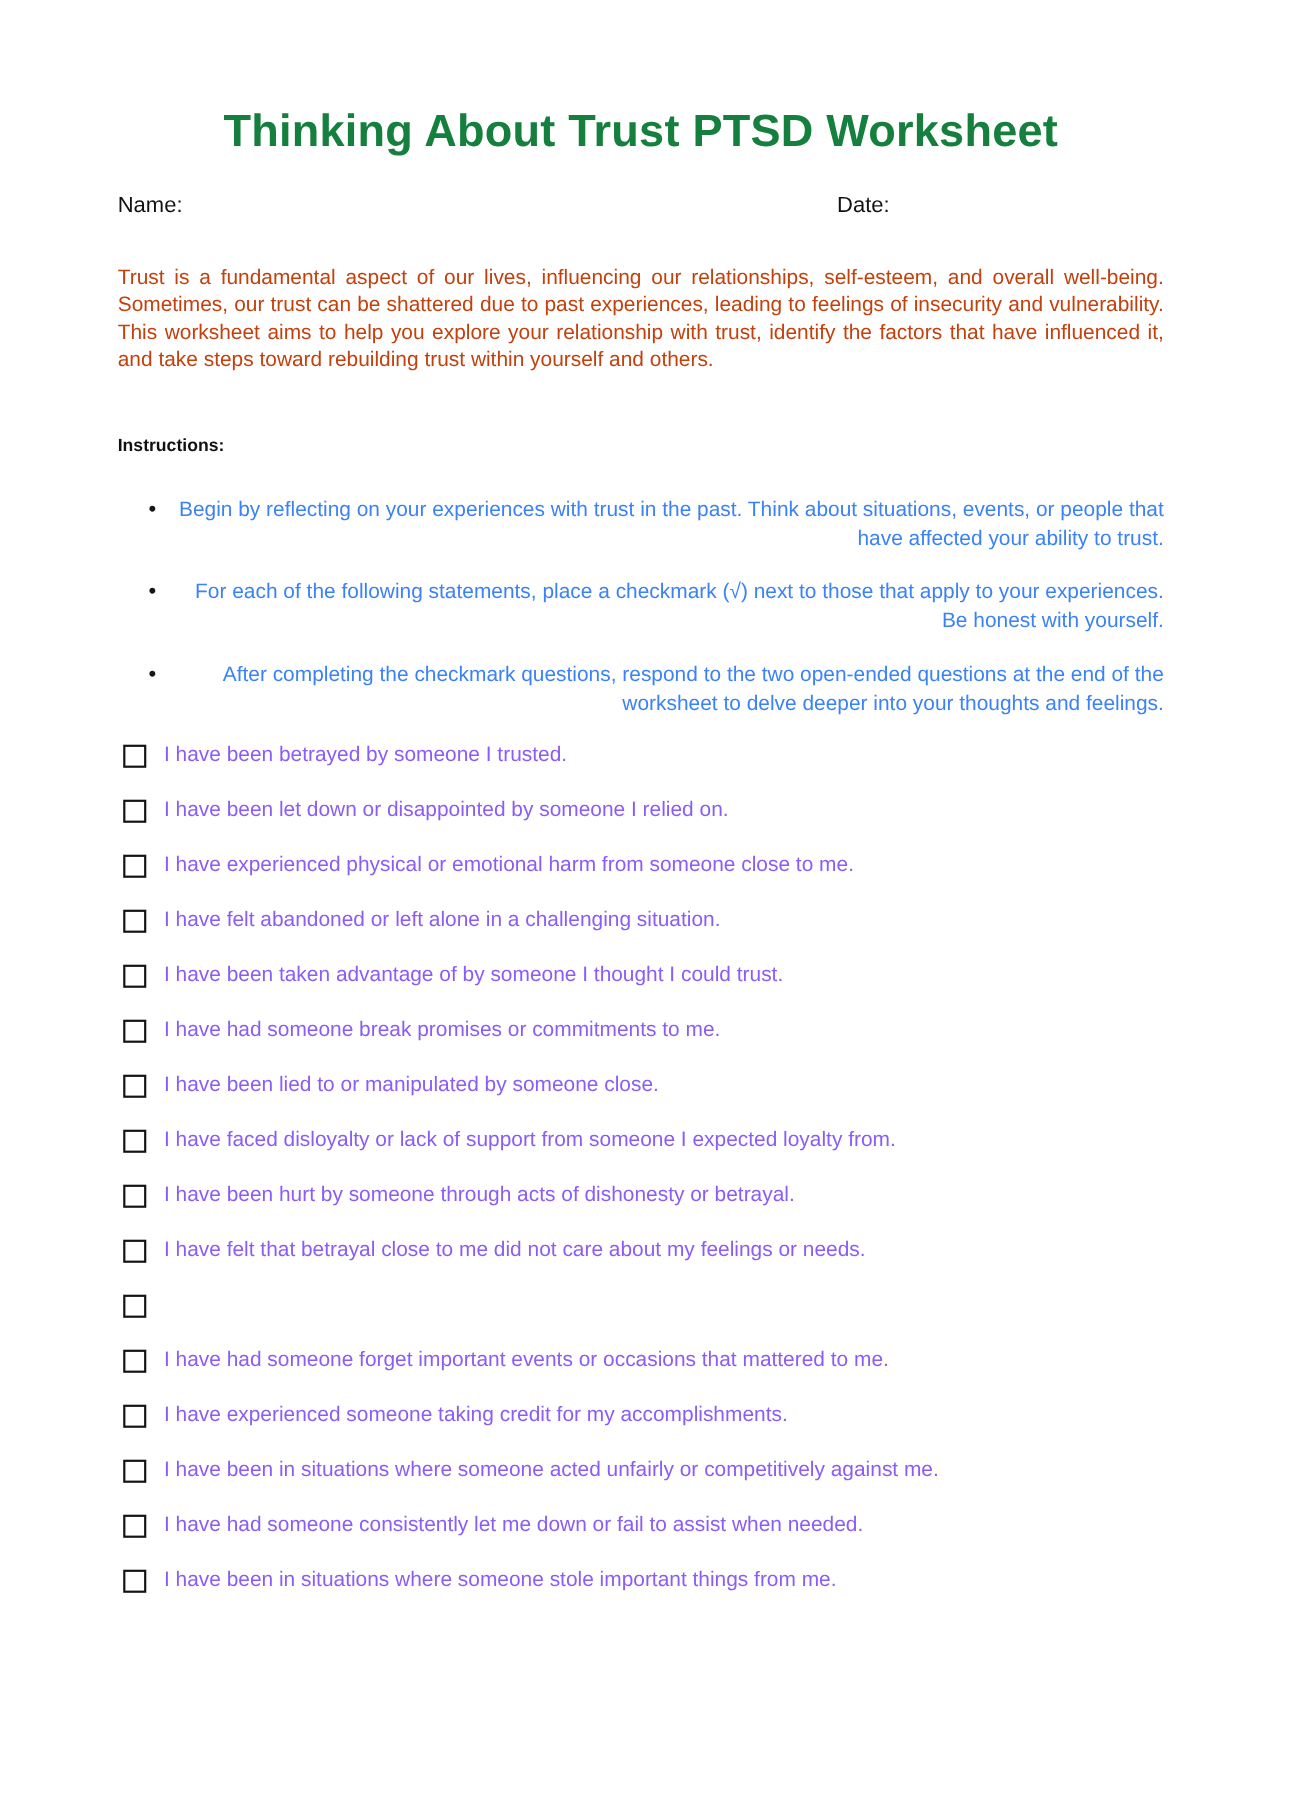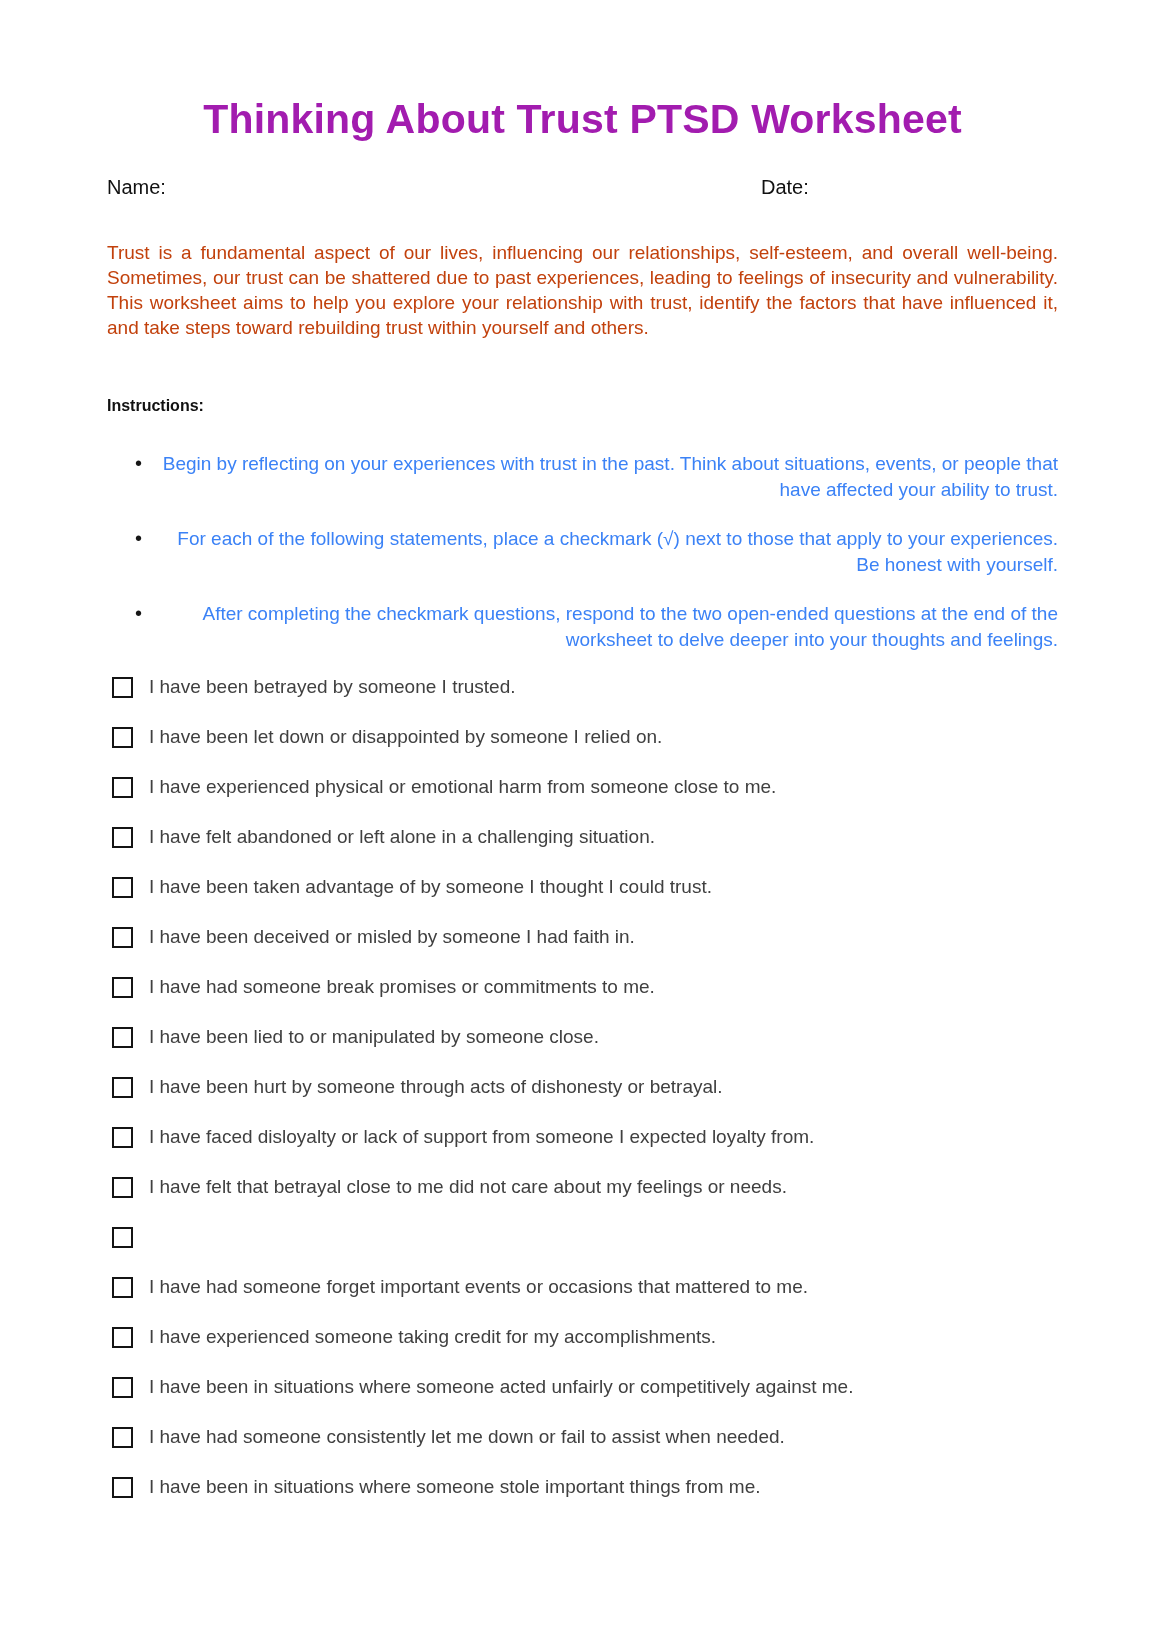--- a/index.html
+++ b/index.html
@@ -22,21 +22,21 @@
     background: #ffffff;
   }
   .title {
     margin: 0;
     padding-top: 94px;
     font-size: 41px;
     line-height: 1.25;
     font-weight: bold;
     text-align: center;
     letter-spacing: 0.2px;
-    color: #a21caf;
+    color: #15803d;
   }
   .meta-row {
     position: relative;
     margin-top: 31px;
     height: 25px;
     font-size: 20px;
     font-weight: normal;
   }
   .meta-label { display: inline-block; }
   .date-label {
@@ -93,21 +93,21 @@
     width: 21px;
     height: 21px;
     border: 2.5px solid #141414;
     background: #ffffff;
     flex: 0 0 auto;
     margin-right: 16px;
   }
   .check-label {
     font-size: 19px;
     line-height: 22px;
-    color: #404040;
+    color: #8b5cf6;
     white-space: nowrap;
   }
 </style>
 </head>
 <body>
 
 <div class="page">
 
   <h1 class="title">Thinking About Trust PTSD Worksheet</h1>
 
@@ -145,47 +145,43 @@
   <div class="check-row">
     <span class="checkbox"></span>
     <span class="check-label">I have felt abandoned or left alone in a challenging situation.</span>
   </div>
 
   <div class="check-row">
     <span class="checkbox"></span>
     <span class="check-label">I have been taken advantage of by someone I thought I could trust.</span>
   </div>
 
-  <div class="check-row">
-    <span class="checkbox"></span>
-    <span class="check-label">I have been deceived or misled by someone I had faith in.</span>
-  </div>
 
   <div class="check-row">
     <span class="checkbox"></span>
     <span class="check-label">I have had someone break promises or commitments to me.</span>
   </div>
 
   <div class="check-row">
     <span class="checkbox"></span>
     <span class="check-label">I have been lied to or manipulated by someone close.</span>
   </div>
 
   <div class="check-row">
     <span class="checkbox"></span>
+    <span class="check-label">I have faced disloyalty or lack of support from someone I expected loyalty from.</span>
+  </div>
+
+  <div class="check-row">
+    <span class="checkbox"></span>
     <span class="check-label">I have been hurt by someone through acts of dishonesty or betrayal.</span>
   </div>
 
   <div class="check-row">
     <span class="checkbox"></span>
-    <span class="check-label">I have faced disloyalty or lack of support from someone I expected loyalty from.</span>
-  </div>
-
-  <div class="check-row">
-    <span class="checkbox"></span>
     <span class="check-label">I have felt that betrayal close to me did not care about my feelings or needs.</span>
   </div>
 
   <div class="check-row">
     <span class="checkbox"></span>
   </div>
 
   <div class="check-row">
     <span class="checkbox"></span>
     <span class="check-label">I have had someone forget important events or occasions that mattered to me.</span>

